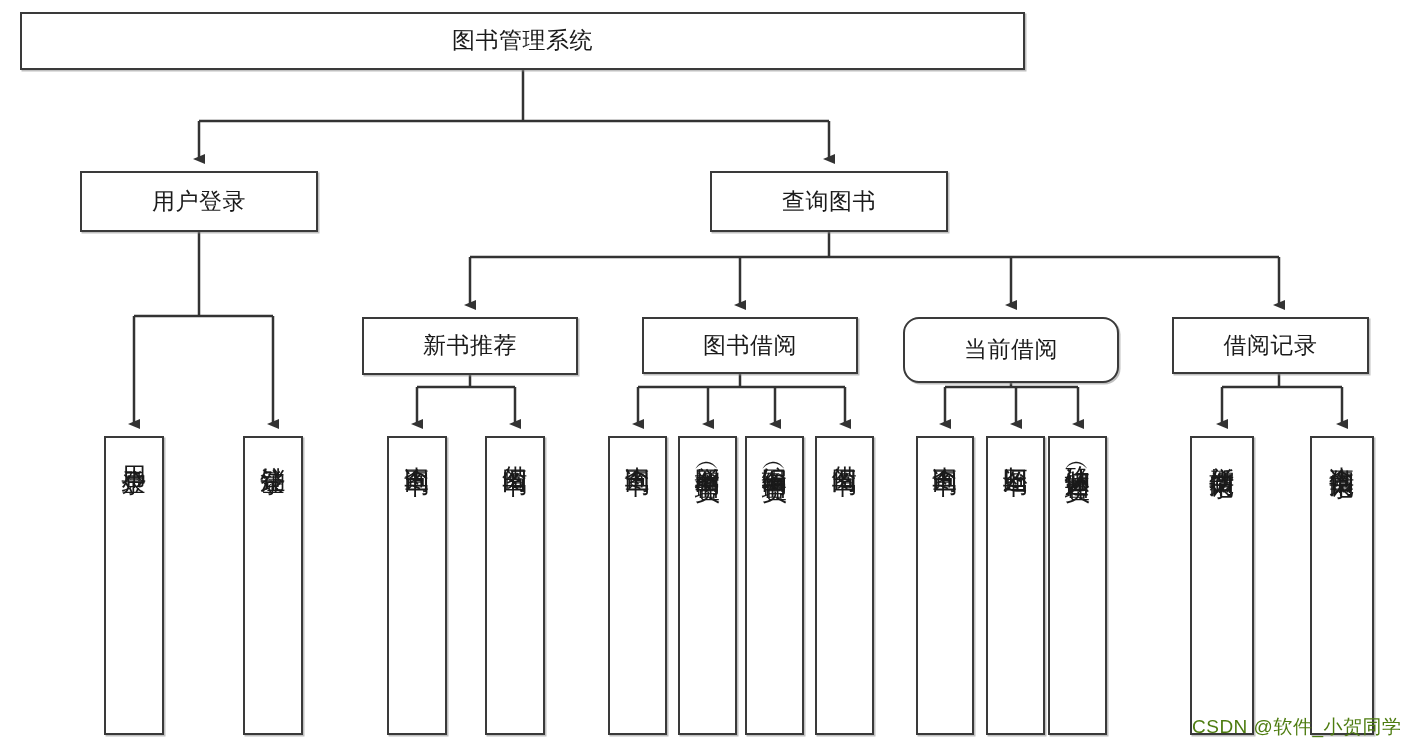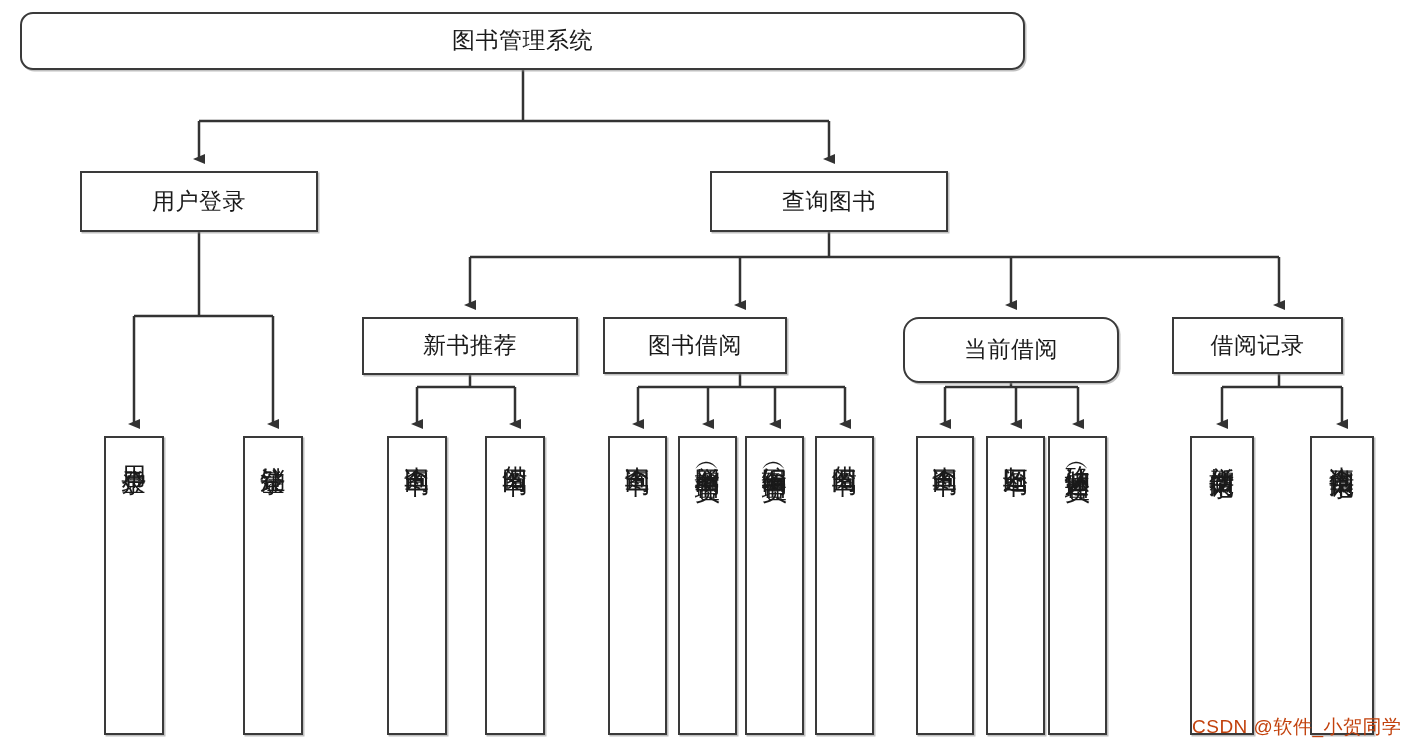--- a/index.html
+++ b/index.html
@@ -51,21 +51,21 @@
     writing-mode: vertical-rl;
     text-orientation: upright;
     font-size: 25px;
     line-height: 1.05;
     letter-spacing: 2px;
     white-space: nowrap;
   }
   .watermark {
     position: absolute;
     font-size: 19px;
-    color: #c2410c;
+    color: #4d7c0f;
     white-space: nowrap;
     letter-spacing: 0.5px;
   }
 </style>
 </head>
 <body>
 
 <div id="canvas">
   <svg class="edges" id="edge-layer">
     <defs>
@@ -104,39 +104,39 @@
         <path d="M1016,387 L1016,424" stroke="#333333" stroke-width="2.5" fill="none" marker-end="url(#arrow)"></path>
         <path d="M1078,387 L1078,424" stroke="#333333" stroke-width="2.5" fill="none" marker-end="url(#arrow)"></path>
         <path d="M1279,374 L1279,387" stroke="#333333" stroke-width="2.5" fill="none"></path>
         <path d="M1222,387 L1342,387" stroke="#333333" stroke-width="2.5" fill="none"></path>
         <path d="M1222,387 L1222,424" stroke="#333333" stroke-width="2.5" fill="none" marker-end="url(#arrow)"></path>
         <path d="M1342,387 L1342,424" stroke="#333333" stroke-width="2.5" fill="none" marker-end="url(#arrow)"></path>
       </g>
   </svg>
 
   <div id="node-layer">
-      <div class="node horiz root" style="left: 20px; top: 12px; width: 1005px; height: 58px; border-radius: 13px;">
+      <div class="node horiz root" style="left: 20px; top: 12px; width: 1005px; height: 58px;">
         <span class="label">图书管理系统</span>
       </div>
       <div class="node horiz" style="left: 80px; top: 171px; width: 238px; height: 61px;">
         <span class="label">用户登录</span>
       </div>
       <div class="node horiz" style="left: 710px; top: 171px; width: 238px; height: 61px;">
         <span class="label">查询图书</span>
       </div>
       <div class="node horiz" style="left: 362px; top: 317px; width: 216px; height: 58px;">
         <span class="label">新书推荐</span>
       </div>
-      <div class="node horiz" style="left: 603px; top: 317px; width: 184px; height: 57px;">
+      <div class="node horiz" style="left: 642px; top: 317px; width: 216px; height: 57px;">
         <span class="label">图书借阅</span>
       </div>
       <div class="node horiz" style="left: 903px; top: 317px; width: 216px; height: 66px; border-radius: 16px;">
         <span class="label">当前借阅</span>
       </div>
-      <div class="node horiz" style="left: 1172px; top: 317px; width: 171px; height: 57px;">
+      <div class="node horiz" style="left: 1172px; top: 317px; width: 197px; height: 57px;">
         <span class="label">借阅记录</span>
       </div>
       <div class="node vert" style="left: 104px; top: 436px; width: 60px; height: 299px;">
         <span class="label">用户登录</span>
       </div>
       <div class="node vert" style="left: 243px; top: 436px; width: 60px; height: 299px;">
         <span class="label">注销登录</span>
       </div>
       <div class="node vert" style="left: 387px; top: 436px; width: 60px; height: 299px;">
         <span class="label">查询图书</span>

